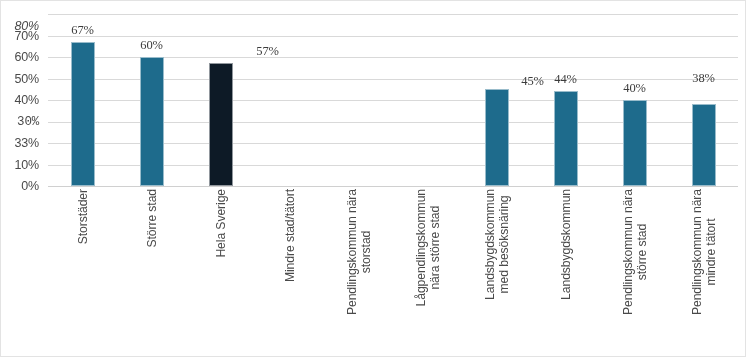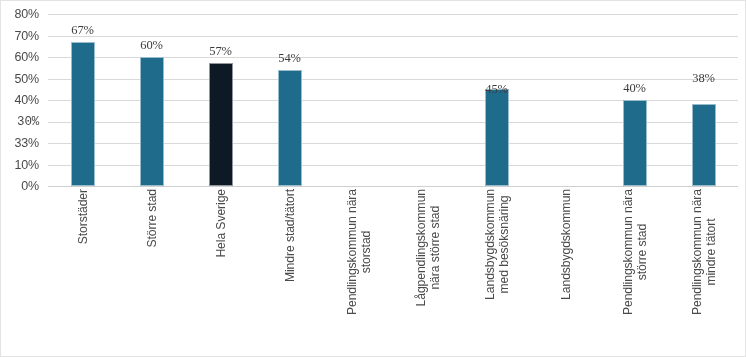--- a/index.html
+++ b/index.html
@@ -126,21 +126,21 @@
 
   <div id="y-axis">
       <div class="ytick" style="top: 172px;">0%</div>
       <div class="ytick" style="top: 150.5px;">10%</div>
       <div class="ytick" style="top: 129px;">33%</div>
       <div class="ytick" style="top: 107.5px; font-family: Liberation Mono, monospace;">30%</div>
       <div class="ytick" style="top: 86px;">40%</div>
       <div class="ytick" style="top: 64.5px;">50%</div>
       <div class="ytick" style="top: 43px;">60%</div>
       <div class="ytick" style="top: 21.5px;">70%</div>
-      <div class="ytick" style="top: 0px;">80%</div>
+      <div class="ytick" style="top: 12px; font-style: italic;">80%</div>
     </div>
 
   <div id="plot-area">
       <div class="gridline baseline" style="top: 172px;"></div>
       <div class="gridline" style="top: 150.5px;"></div>
       <div class="gridline" style="top: 129px;"></div>
       <div class="gridline" style="top: 107.5px;"></div>
       <div class="gridline" style="top: 86px;"></div>
       <div class="gridline" style="top: 64.5px;"></div>
       <div class="gridline" style="top: 43px;"></div>
@@ -152,29 +152,29 @@
       <div class="bar-slot" style="left: 0px; width: 69px;">
         <div class="bar" title="Storstäder 67%" style="height: 144.05px; background: rgb(30, 107, 140);"></div>
         <div class="bar-label" style="top: 8.95px;">67%</div>
       </div>
       <div class="bar-slot" style="left: 69px; width: 69px;">
         <div class="bar" title="Större stad 60%" style="height: 129px; background: rgb(30, 107, 140);"></div>
         <div class="bar-label" style="top: 24px;">60%</div>
       </div>
       <div class="bar-slot" style="left: 138px; width: 69px;">
         <div class="bar" title="Hela Sverige 57%" style="height: 122.55px; background: rgb(13, 26, 38);"></div>
-        <div class="bar-label" style="top: 30.45px;">57%</div>
-      </div>
-      <div class="bar-slot" style="left: 207px; width: 69px;">
-        <div class="bar" title="Mindre stad/tätort 54%" style="height: 116.1px; background: rgb(30, 107, 140);"></div>
-        <div class="bar-label" style="top: 36.9px;">54%</div>
+        <div class="bar-label" style="top: 30.45px; margin-left: 47px;">57%</div>
       </div>
       <div class="bar-slot" style="left: 414px; width: 69px;">
         <div class="bar" title="Landsbygdskommun med besöksnäring 45%" style="height: 96.75px; background: rgb(30, 107, 140);"></div>
-        <div class="bar-label" style="top: 68px;">45%</div>
+        <div class="bar-label" style="top: 60px; margin-left: 36px;">45%</div>
+      </div>
+      <div class="bar-slot" style="left: 483px; width: 69px;">
+        <div class="bar" title="Landsbygdskommun 44%" style="height: 94.6px; background: rgb(30, 107, 140);"></div>
+        <div class="bar-label" style="top: 58.4px;">44%</div>
       </div>
       <div class="bar-slot" style="left: 552px; width: 69px;">
         <div class="bar" title="Pendlingskommun nära större stad 40%" style="height: 86px; background: rgb(30, 107, 140);"></div>
         <div class="bar-label" style="top: 67px;">40%</div>
       </div>
       <div class="bar-slot" style="left: 621px; width: 69px;">
         <div class="bar" title="Pendlingskommun nära mindre tätort 38%" style="height: 81.7px; background: rgb(30, 107, 140);"></div>
         <div class="bar-label" style="top: 57px;">38%</div>
       </div>
     </div>

